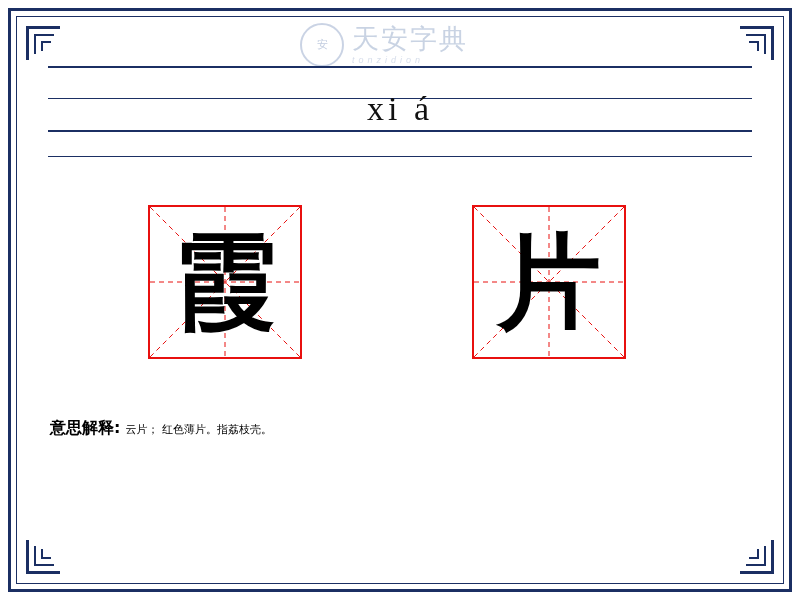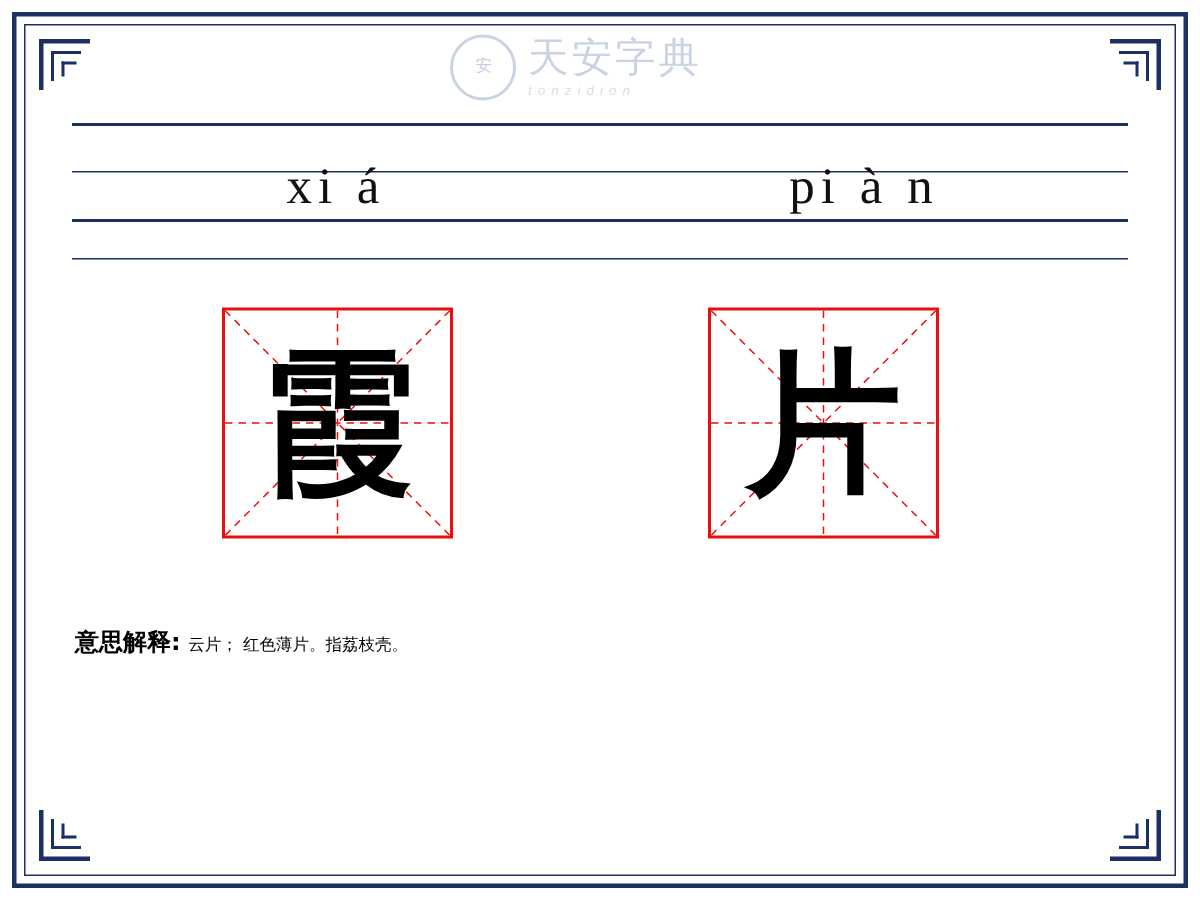--- a/index.html
+++ b/index.html
@@ -110,21 +110,21 @@
     letter-spacing: 4px;
     font-family: "Liberation Sans", sans-serif;
     margin-top: 3px;
     font-style: italic;
   }
 
   
   .staff {
     position: absolute;
     left: 48px;
-    top: 82px;
+    top: 66px;
     width: 704px;
     height: 96px;
   }
   .staff .line {
     position: absolute;
     left: 0;
     width: 704px;
     height: 1px;
     background: #1b2f63;
   }
@@ -259,21 +259,20 @@
     </div>
   </div>
 
   <div class="staff">
     <div class="line l1 solid"></div>
     <div class="line l2"></div>
     <div class="line l3 solid"></div>
     <div class="line l4"></div>
     <div class="pinyin-row">
       <div class="pinyin-cell">xi á</div>
-      <div class="pinyin-cell">pi à n</div>
     </div>
   </div>
 
   <div class="chars">
 
     <div class="char-box b1">
       <svg width="150" height="150" viewBox="0 0 150 150">
         <line x1="0" y1="0" x2="150" y2="150" stroke="#e8100f" stroke-width="1" stroke-dasharray="5,4"></line>
         <line x1="150" y1="0" x2="0" y2="150" stroke="#e8100f" stroke-width="1" stroke-dasharray="5,4"></line>
         <line x1="0" y1="75" x2="150" y2="75" stroke="#e8100f" stroke-width="1" stroke-dasharray="5,4"></line>

